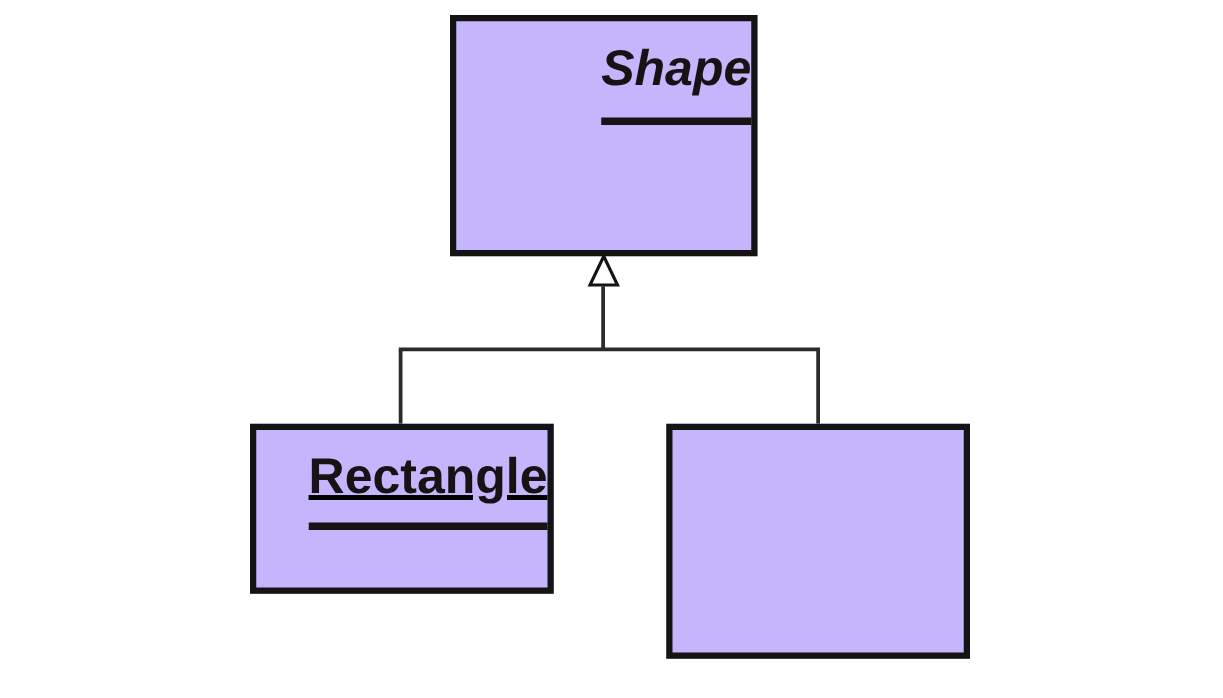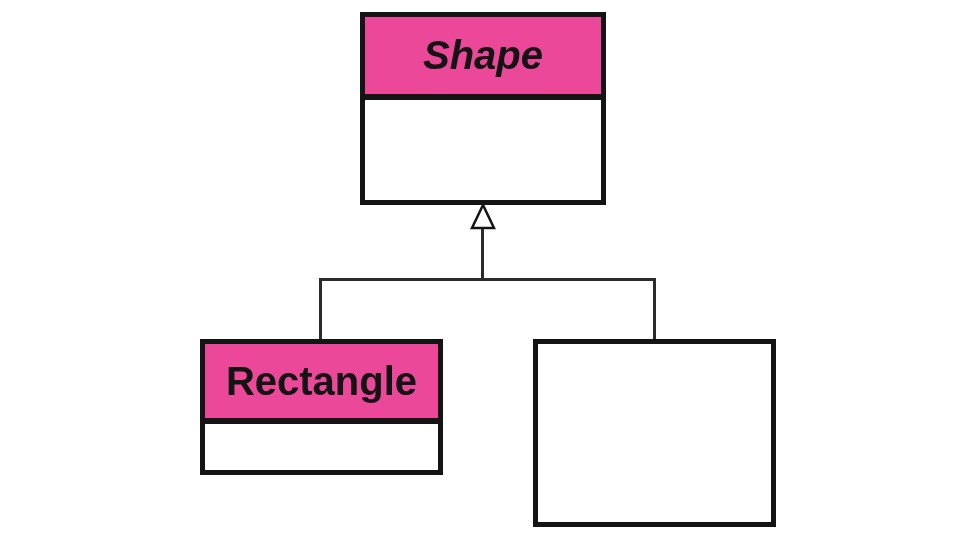--- a/index.html
+++ b/index.html
@@ -12,23 +12,24 @@
     width: 978px;
     height: 558px;
     background: #ffffff;
     font-family: "Liberation Sans", sans-serif;
     overflow: hidden;
   }
   .uml-class {
     position: absolute;
     box-sizing: border-box;
     border: 5px solid #141414;
-    background: #ec4899;
+    background: #c4b5fd;
     display: flex;
     flex-direction: column;
+    align-items: flex-end;
   }
   .uml-title {
     box-sizing: border-box;
     border-bottom: 6px solid #141414;
     display: flex;
     align-items: center;
     justify-content: center;
     font-weight: bold;
     font-size: 40px;
     color: #141414;
@@ -45,21 +46,21 @@
     position: absolute;
     background: #2b2b2b;
   }
   .arrowhead {
     position: absolute;
   }
   
   #shape-box      { left: 360px; top: 12px;  width: 246px; height: 193px; }
   #shape-box .uml-title      { height: 83px; }
   
-  #rectangle-box  { left: 200px; top: 339px; width: 243px; height: 136px; }
+  #rectangle-box  { left: 200px; top: 339px; width: 243px; height: 136px; text-decoration: underline; }
   #rectangle-box .uml-title  { height: 80px; }
   
   #circle-box     { left: 533px; top: 339px; width: 243px; height: 188px; }
   #circle-box .uml-title     { height: 80px; }
   
   #edge-stem        { left: 481px; top: 229px; width: 3px;   height: 51px; }
   #edge-horizontal  { left: 319px; top: 278px; width: 337px; height: 3px; }
   #edge-drop-left   { left: 319px; top: 280px; width: 3px;   height: 59px; }
   #edge-drop-right  { left: 653px; top: 280px; width: 3px;   height: 59px; }
   #arrowhead-svg    { left: 468px; top: 203px; }

